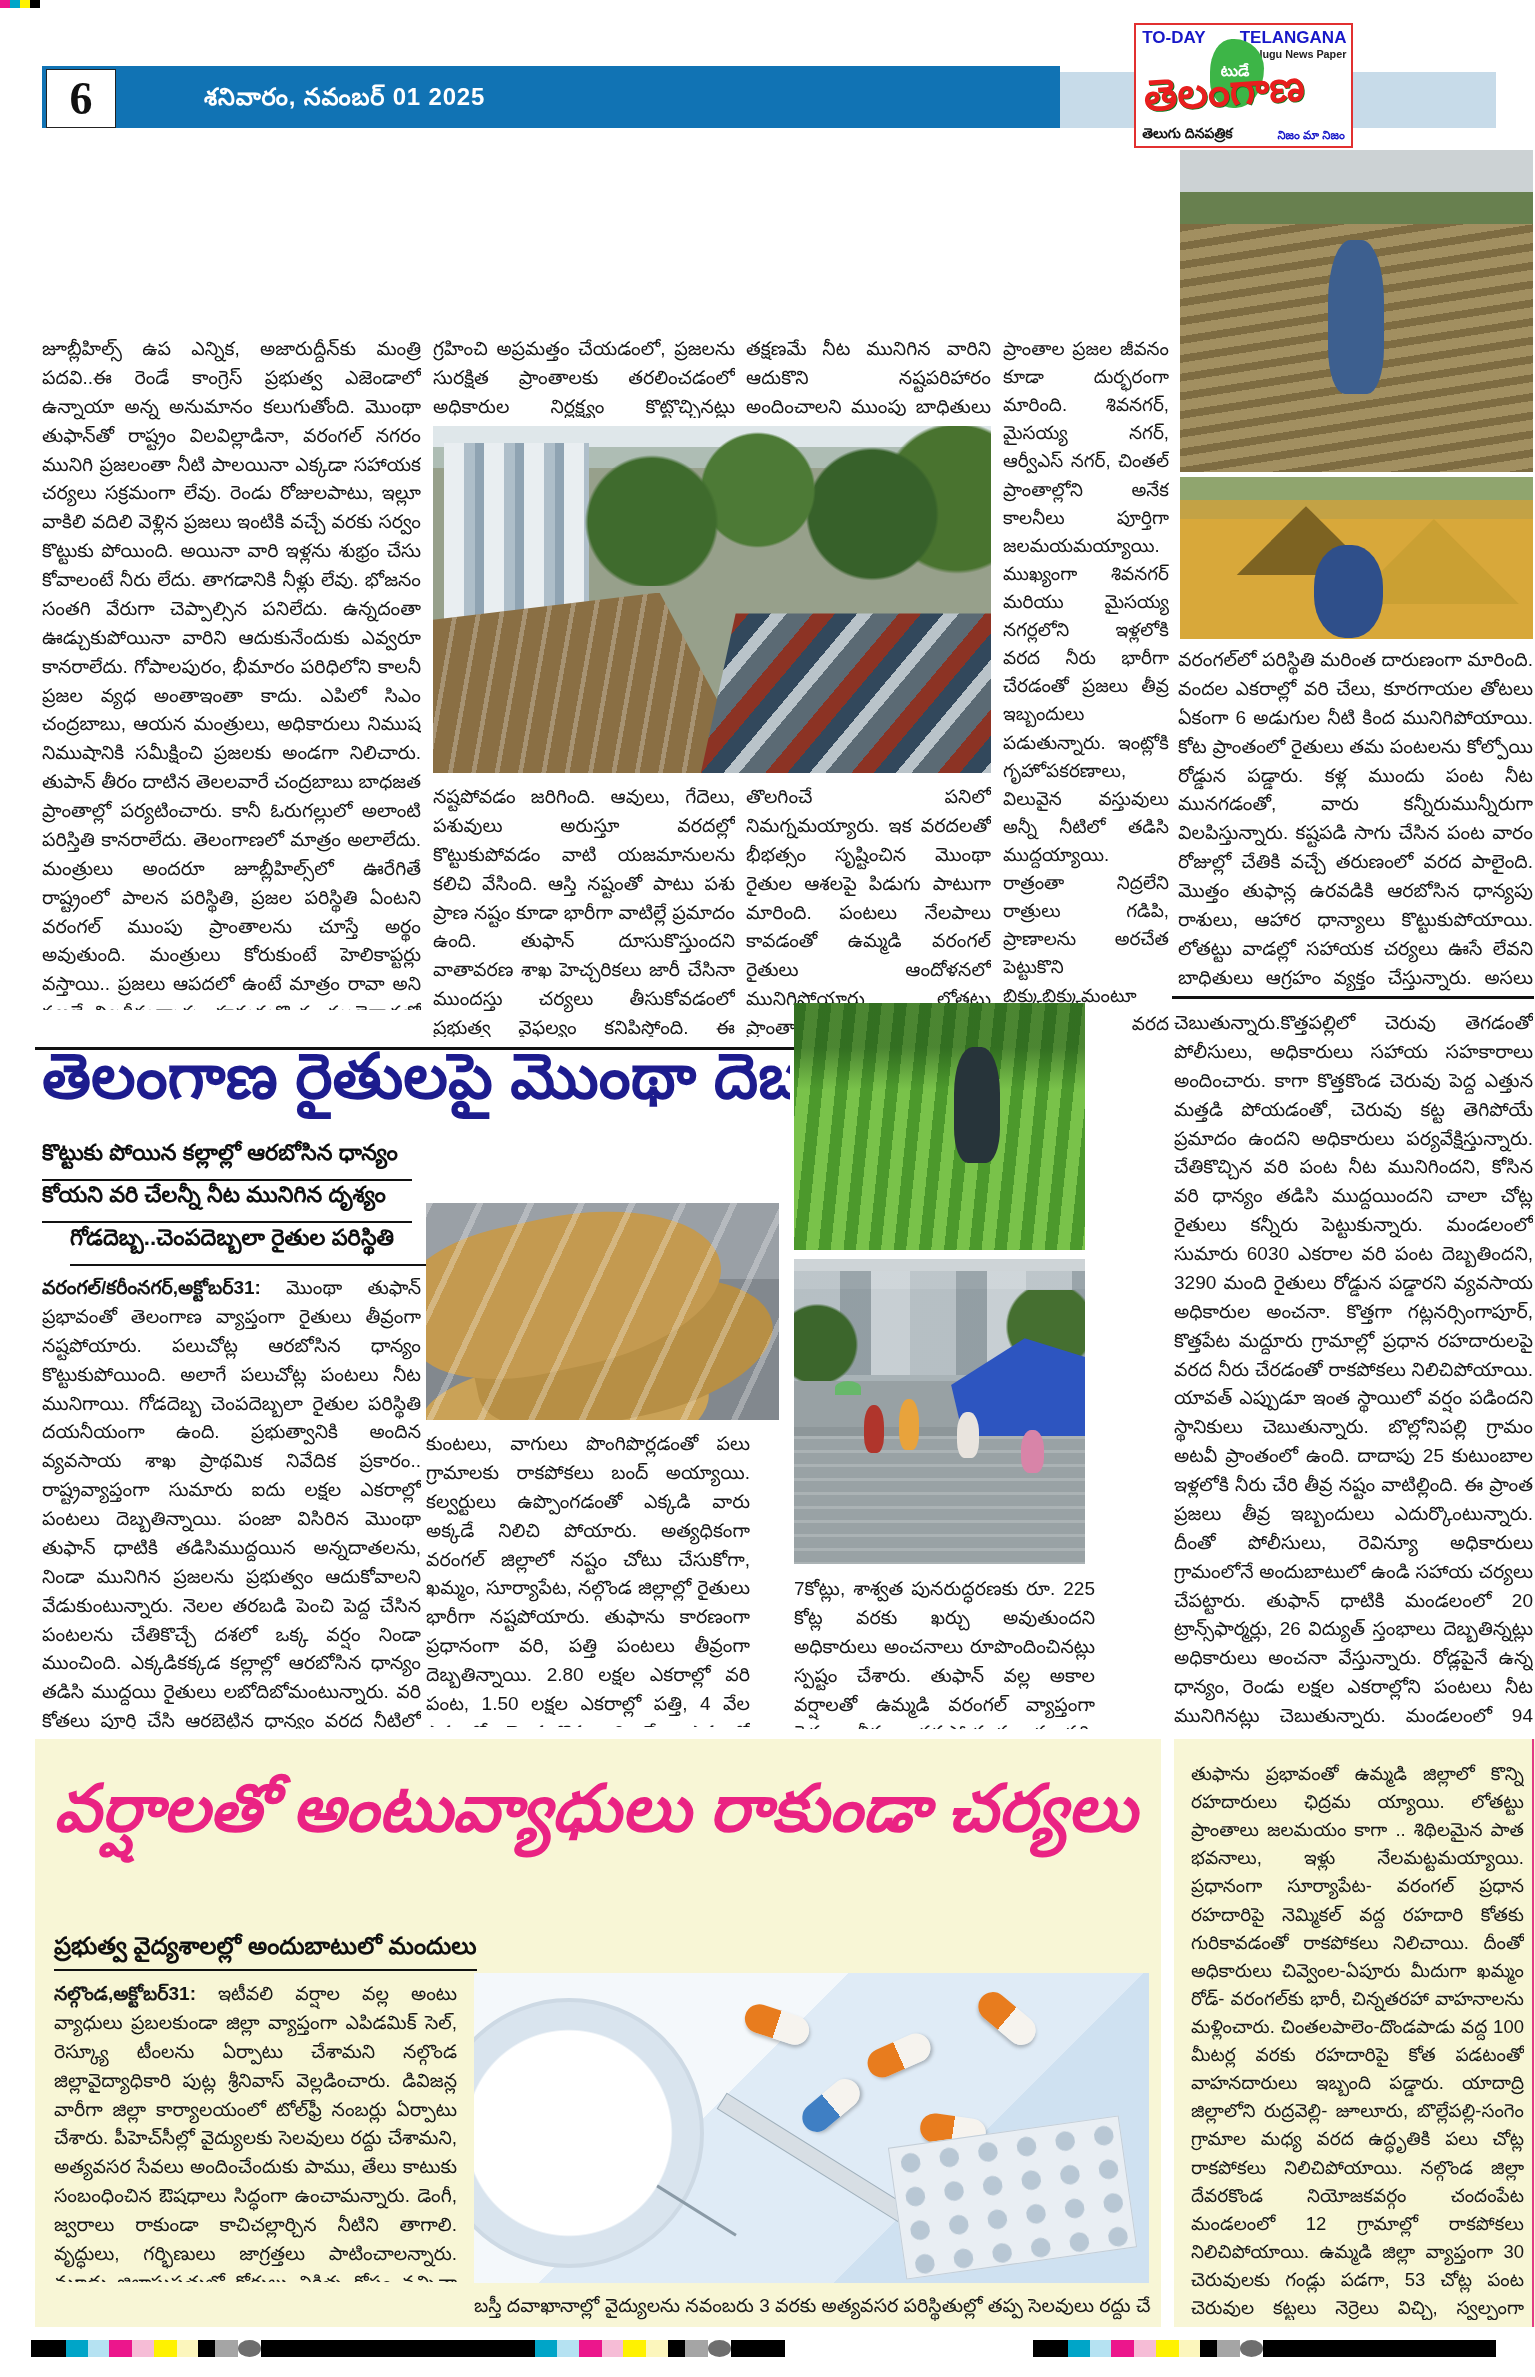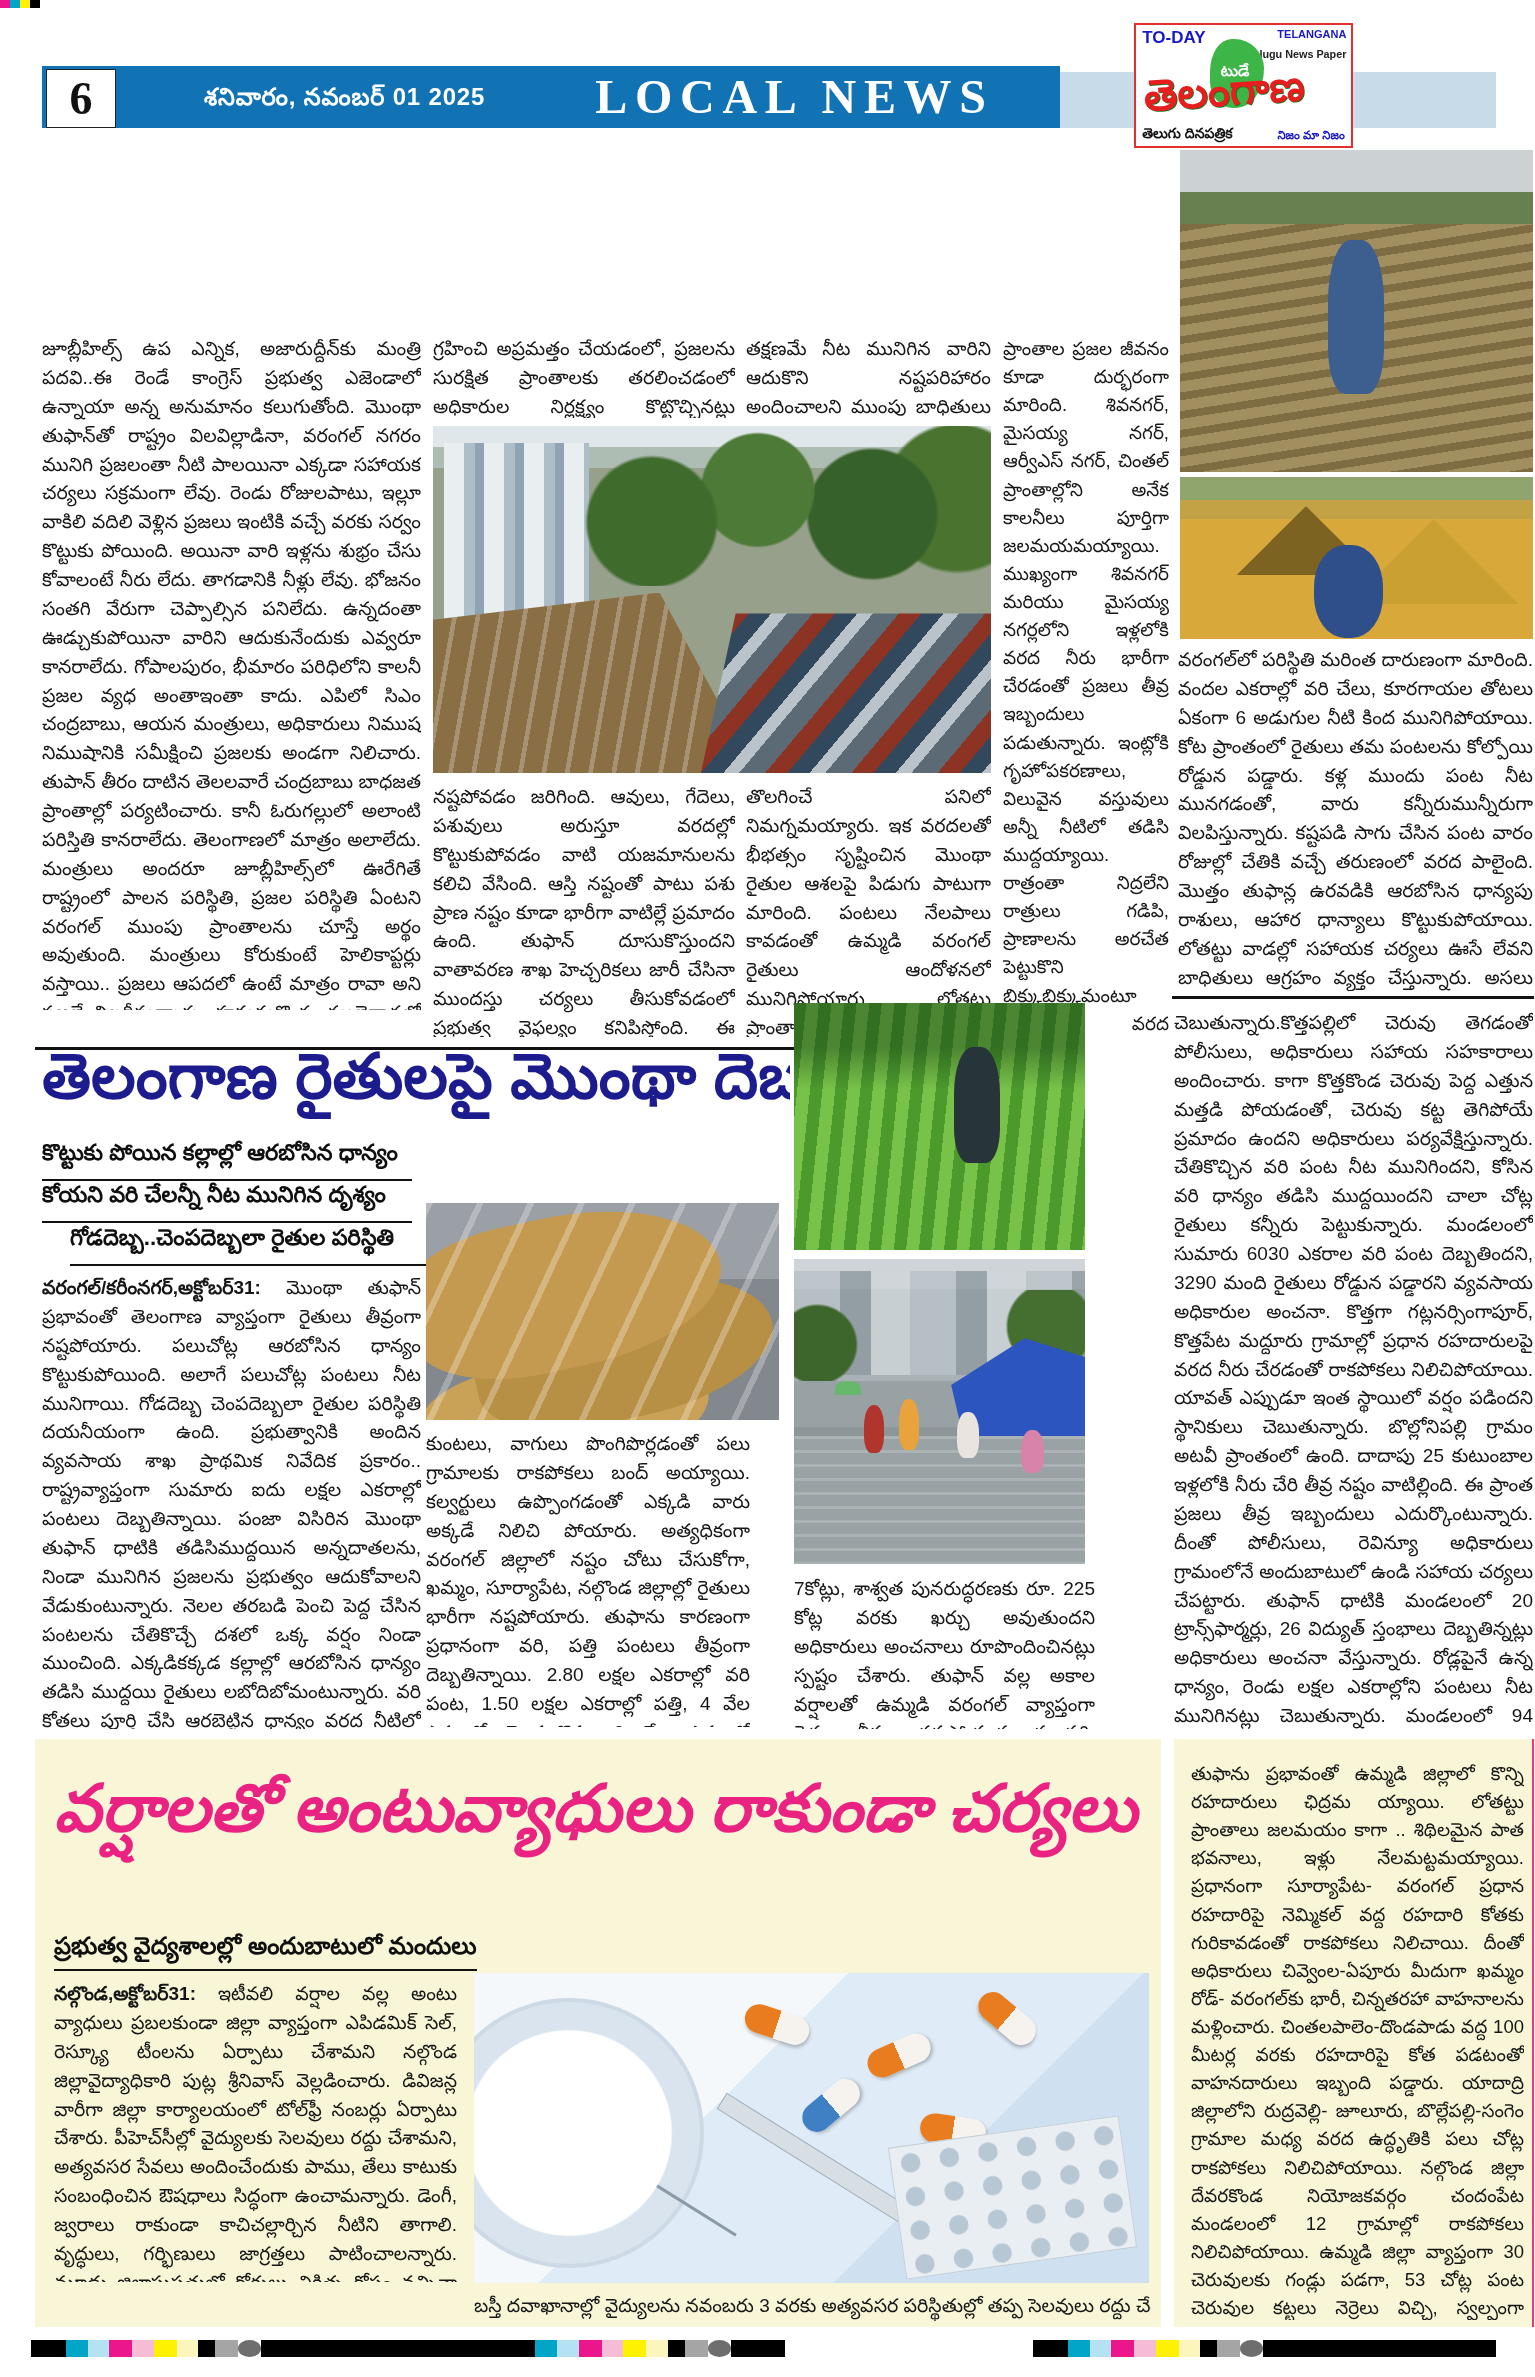--- a/index.html
+++ b/index.html
@@ -13,21 +13,21 @@
   #pagenumbox{left:46px;top:69px;width:68px;height:57px;background:#ffffff;border:1.5px solid #222;
               display:flex;align-items:center;justify-content:center;}
   #pagenum{font-family:"Liberation Serif",serif;font-size:46px;font-weight:bold;color:#111;}
   #dateline-top{left:204px;top:83px;color:#fff;font-size:24px;font-weight:bold;letter-spacing:0.8px;}
   #sectiontitle{left:540px;top:69px;width:509px;text-align:center;color:#ffffff;
                 font-family:"Liberation Serif",serif;font-size:48px;letter-spacing:7.7px;font-weight:bold;}
   #lightblue{left:1060px;top:72px;width:436px;height:56px;background:#c7dbe9;}
   
   #logo{left:1134px;top:23px;width:219px;height:125px;background:#ffffff;border:2.3px solid #e23030;box-sizing:border-box;}
   .logo-today{position:absolute;left:6.2px;top:3.1px;color:#1717c8;font-weight:bold;font-size:17px;}
-  .logo-tg{position:absolute;right:4.6px;top:3.1px;color:#1717c8;font-weight:bold;font-size:11px;}
+  .logo-tg{position:absolute;right:4.6px;top:3.1px;color:#1717c8;font-weight:bold;font-size:17px;}
   .logo-tnp{position:absolute;right:4.6px;top:23px;color:#222;font-weight:bold;font-size:10.8px;}
   .logo-map{position:absolute;left:74px;top:14px;width:54px;height:69px;background:#3db547;
             border-radius:42% 58% 55% 45%/50% 45% 60% 40%;text-align:center;}
   .logo-maptext{position:absolute;left:10.8px;top:23px;color:#fff;font-size:15.4px;font-weight:bold;}
   .logo-script{position:absolute;left:7.7px;top:40px;width:201px;color:#e81e1e;font-size:43px;font-weight:bold;
                transform:rotate(-4deg);text-shadow:0.8px 0.8px 0 #0a7a1e;}
   .logo-bl{position:absolute;left:6.2px;bottom:1.5px;color:#111;font-size:14px;font-weight:bold;}
   .logo-br{position:absolute;right:6.2px;bottom:1.5px;color:#1717c8;font-size:11.6px;font-weight:bold;}
   
   #a1-banner{left:35px;top:177px;width:1137px;height:153px;background:#7c1b7f;display:flex;align-items:center;justify-content:center;}
@@ -110,21 +110,20 @@
       <div style="background: rgb(255, 242, 0);"></div>
       <div style="background: rgb(0, 0, 0);"></div>
     </div>
 
   <div id="headerbar" class="abs"></div>
   <div id="lightblue" class="abs"></div>
   <div id="pagenumbox" class="abs">
     <span id="pagenum">6</span>
   </div>
   <div id="dateline-top" class="abs">శనివారం, నవంబర్ 01  2025</div>
-  <div id="sectiontitle" class="abs">LOCAL NEWS</div>
 
   <div id="logo" class="abs">
     <span class="logo-today">TO-DAY</span>
     <span class="logo-tg">TELANGANA</span>
     <span class="logo-tnp">Telugu News Paper</span>
     <div class="logo-map">
       <span class="logo-maptext">టుడే</span>
     </div>
     <div class="logo-script">తెలంగాణ</div>
     <span class="logo-bl">తెలుగు దినపత్రిక</span>

